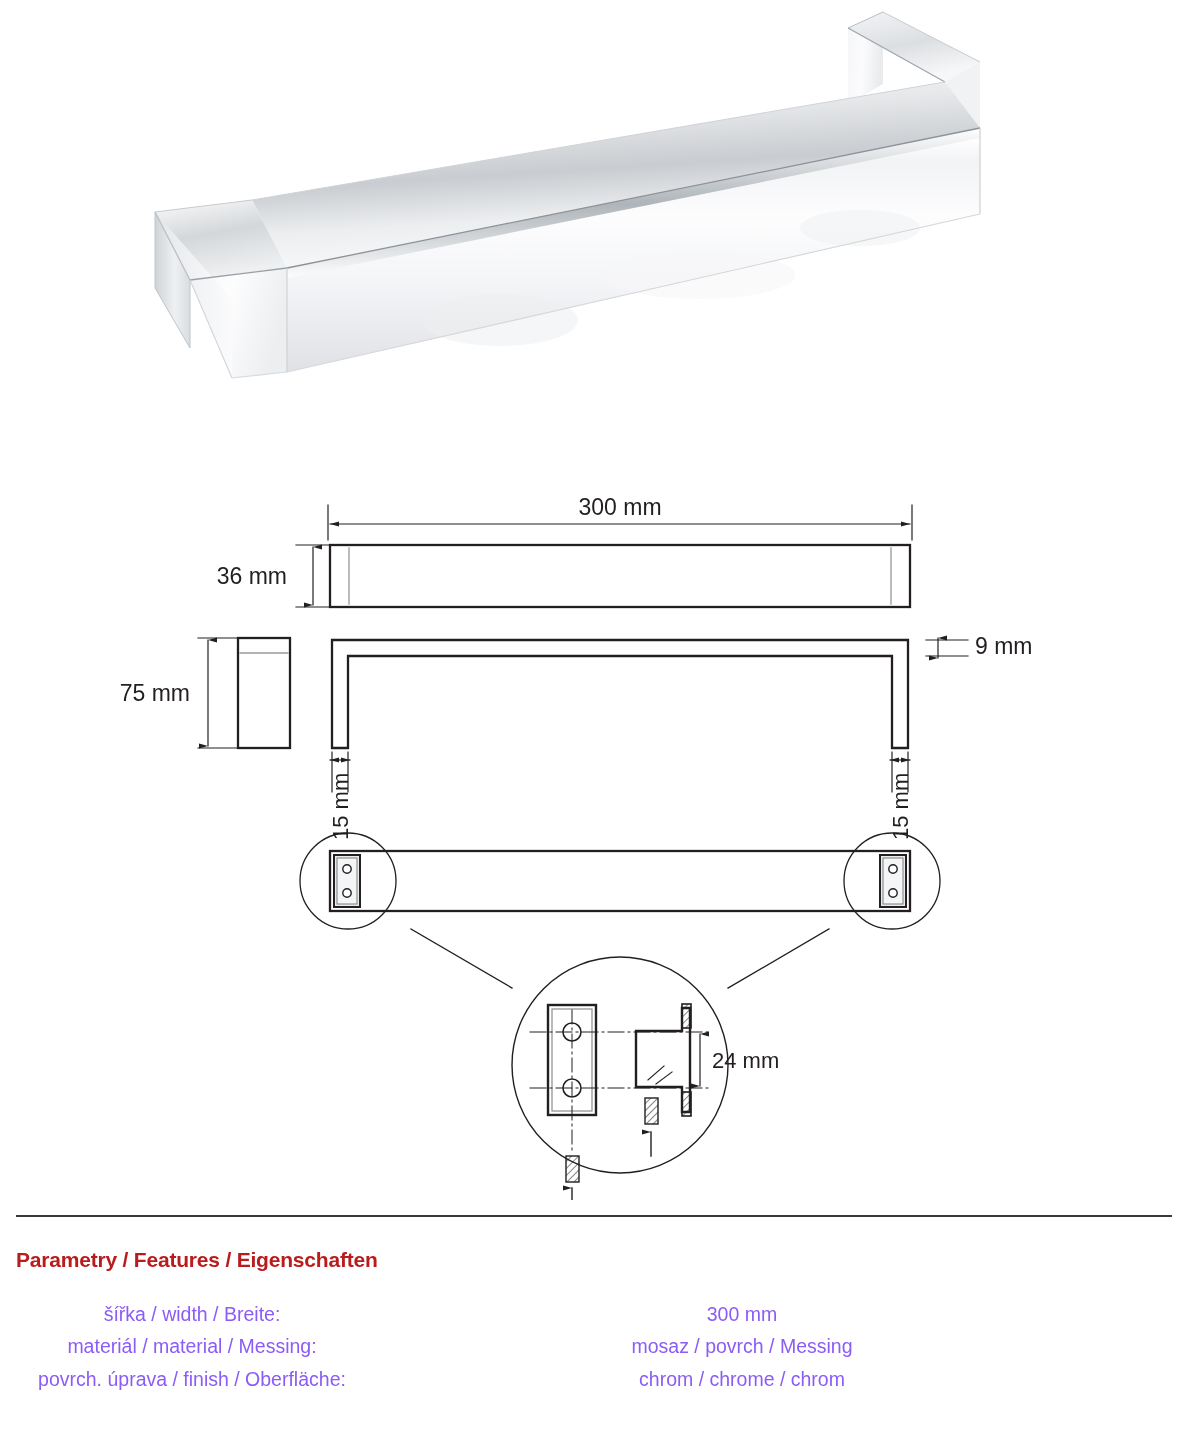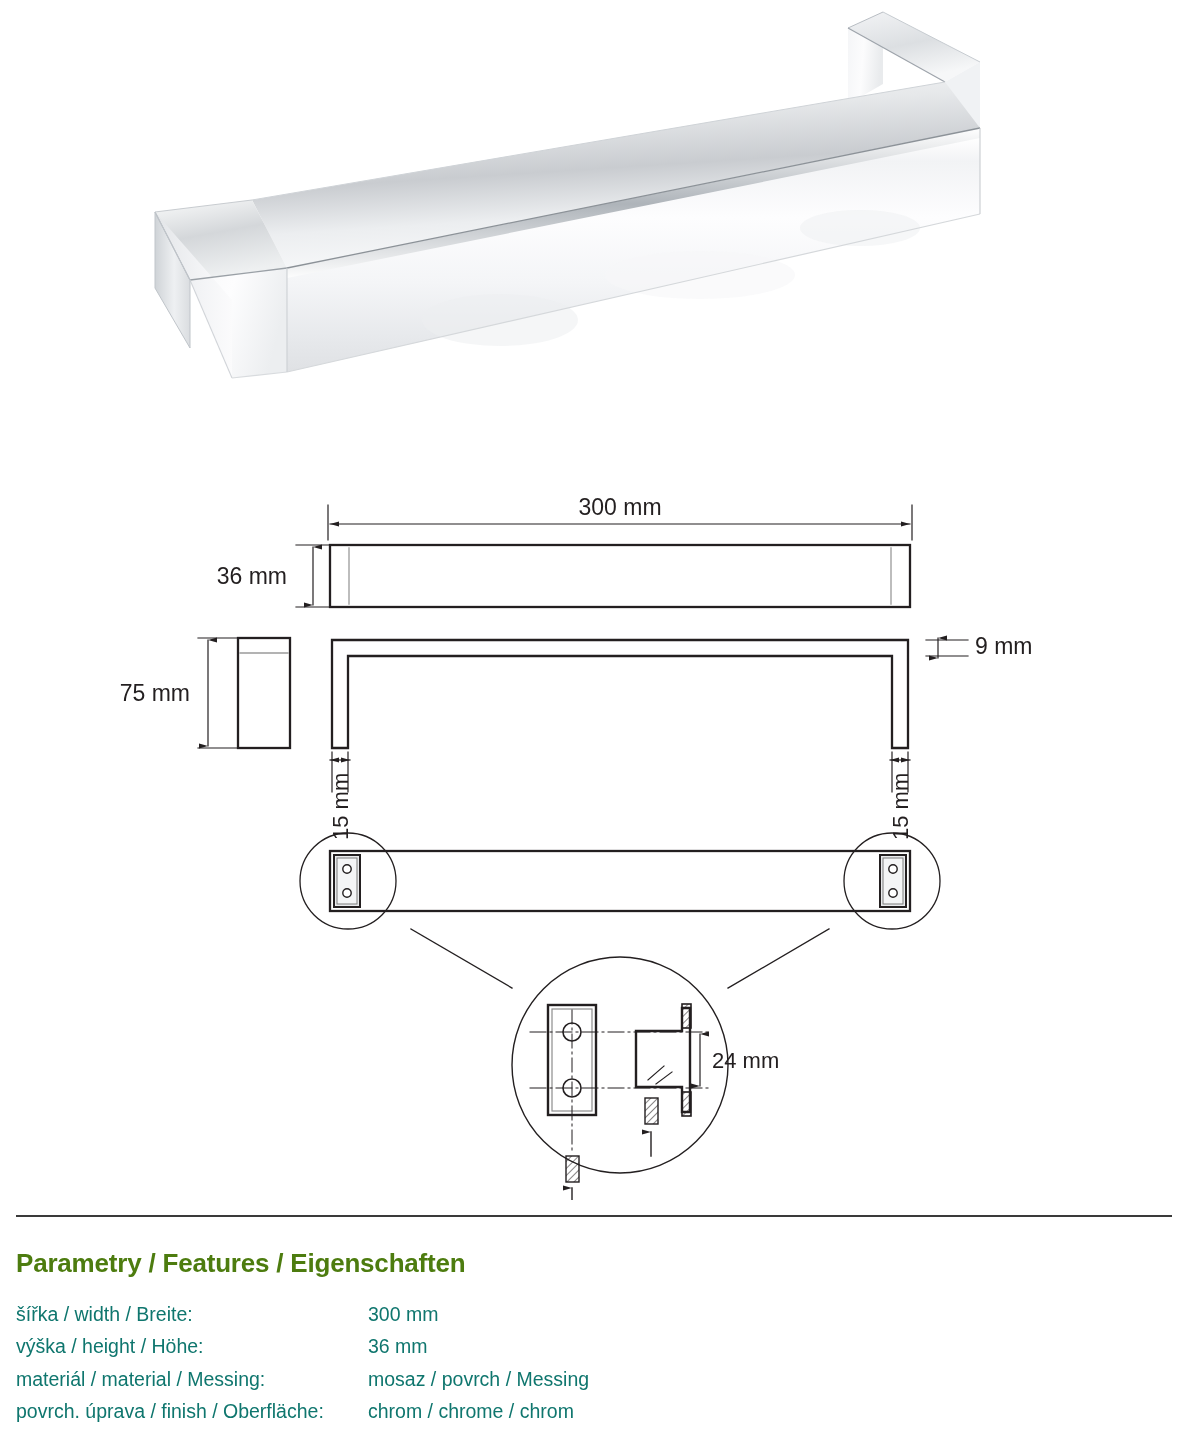--- a/index.html
+++ b/index.html
@@ -42,39 +42,40 @@
 
   
   .spec-section {
     position: absolute;
     left: 0; top: 1240px;
     width: 1188px;
   }
   .spec-title {
     position: absolute;
     left: 16px; top: 8px;
-    font-size: 26px;
+    font-size: 21px;
     font-weight: bold;
     letter-spacing: -0.2px;
-    color: #4d7c0f;
+    color: #b91c1c;
     white-space: nowrap;
   }
   .spec-table {
     position: absolute;
     left: 16px; top: 62px;
     width: 1100px;
     border-collapse: collapse;
   }
   .spec-table td {
     font-size: 19.5px;
-    color: #0f766e;
+    color: #8b5cf6;
     padding: 0 0 7px 0;
     vertical-align: top;
     white-space: nowrap;
     line-height: 1.30;
+    text-align: center;
   }
   .spec-table td.label-cell { width: 352px; }
 </style>
 </head>
 <body>
 
 <div class="photo-area">
   <svg class="photo-svg" width="1188" height="440" viewBox="0 0 1188 440">
     <defs>
       <linearGradient id="topFace" x1="0" y1="0" x2="0.25" y2="1">
@@ -336,24 +337,20 @@
 <div class="spec-section">
   <div class="spec-title">Parametry / Features / Eigenschaften</div>
 
   <table class="spec-table">
     <tbody>
       <tr>
         <td class="label-cell">šířka / width / Breite:</td>
         <td>300 mm</td>
       </tr>
       <tr>
-        <td class="label-cell">výška / height / Höhe:</td>
-        <td>36 mm</td>
-      </tr>
-      <tr>
         <td class="label-cell">materiál / material / Messing:</td>
         <td>mosaz  /  povrch  /  Messing</td>
       </tr>
       <tr>
         <td class="label-cell">povrch. úprava / finish / Oberfläche:</td>
         <td>chrom / chrome / chrom</td>
       </tr>
     </tbody>
   </table>
 </div>

